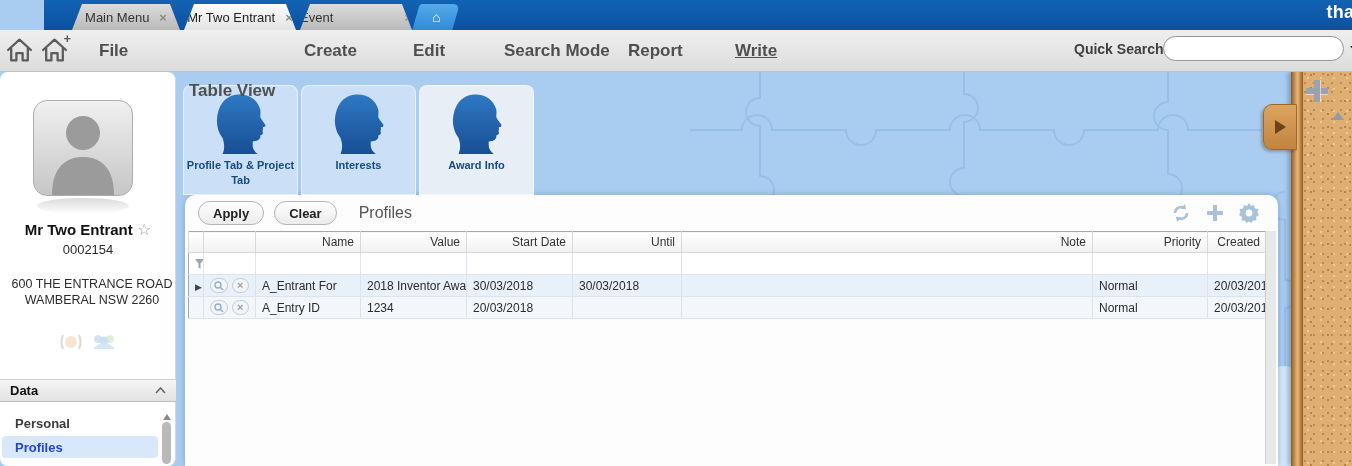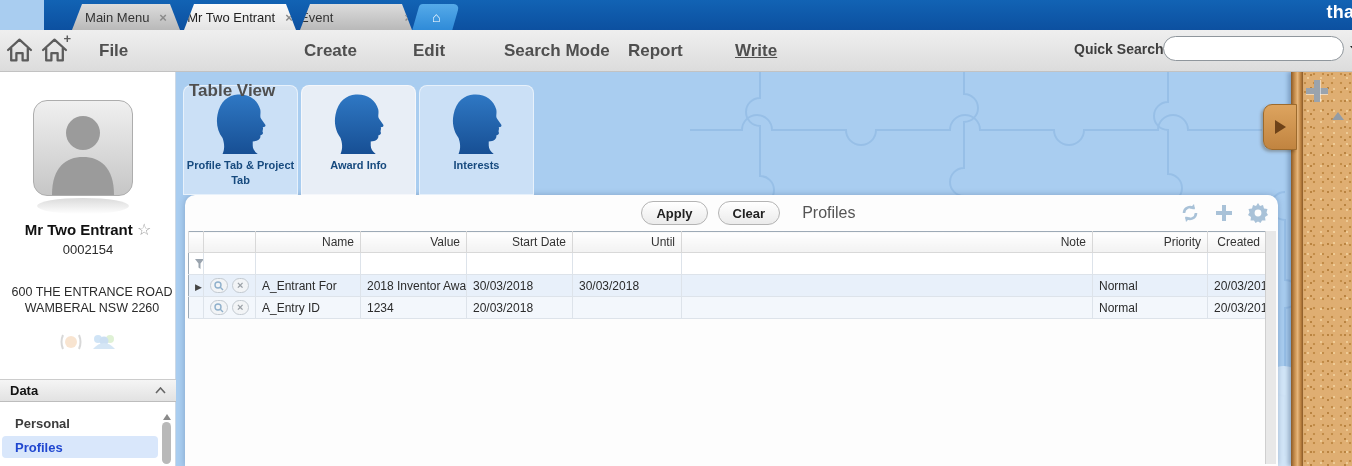--- a/index.html
+++ b/index.html
@@ -55,30 +55,30 @@
   .bookmark .tri { width:0;height:0;border-top:7px solid transparent;border-bottom:7px solid transparent;
     border-left:11px solid #6e4218;}
   .cork-plus { position:absolute; right:24px; top:8px; width:22px; height:22px; color:#98a1ab; }
   .cork-plus::before { content:""; position:absolute; left:0; top:8px; width:22px; height:6px; background:#9aa3ad; box-shadow:0 1px 0 rgba(255,255,255,.5);}
   .cork-plus::after  { content:""; position:absolute; left:8px; top:0; width:6px; height:22px; background:#9aa3ad; box-shadow:1px 0 0 rgba(255,255,255,.5);}
   .cork-tri { position:absolute; right:8px; top:40px; width:0; height:0;
     border-left:6px solid transparent; border-right:6px solid transparent; border-bottom:8px solid #939ca6;}
 
   
   .sidebar { position:absolute; left:0; top:0; width:176px; height:394px; background:#fff;
-    border-right:1px solid #cdd9e6; z-index:10;}
+    border-right:1px solid #cdd9e6; z-index:10;border-radius:8px;}
   .avatar-box { position:absolute; left:33px; top:28px; width:100px; height:96px; border-radius:14px;
     background:linear-gradient(180deg,#f0f0f0,#c6c6c6); border:1px solid #adadad; overflow:hidden;}
   .avatar-reflection { position:absolute; left:37px; top:126px; width:92px; height:16px; border-radius:50%;
     background:linear-gradient(180deg,rgba(150,150,150,.35),rgba(150,150,150,0));}
   .contact-name { position:absolute; left:0; top:148px; width:176px; text-align:center;
     font-size:15px; font-weight:bold; color:#111;}
   .contact-name .star { font-weight:normal; color:#9a9a9a; font-size:16px;}
   .contact-id { position:absolute; left:0; top:170px; width:176px; text-align:center; font-size:13px; color:#2b2b2b;}
-  .contact-address { position:absolute; left:0; top:212px; width:184px; text-align:center;
+  .contact-address { position:absolute; left:0; top:204px; width:184px; text-align:center;
     font-size:12.5px; color:#2b2b2b; line-height:16px;}
   .faded-icons { position:absolute; left:0; top:262px; width:176px; display:flex; justify-content:center; gap:10px; opacity:.28;}
   .section-header { position:absolute; left:0; top:307px; width:176px; height:23px;
     background:linear-gradient(180deg,#f5f5f5,#e2e2e2); border-top:1px solid #cccccc; border-bottom:1px solid #bdbdbd;
     display:flex; align-items:center; justify-content:space-between; padding:0 10px;
     font-size:13px; font-weight:bold; color:#111;}
   .nav-list { position:absolute; left:0; top:338px; width:162px;}
   .nav-item { height:22px; display:flex; align-items:center; padding-left:13px;
     font-size:13px; font-weight:bold; color:#3c3c3c; margin:2px 4px 2px 2px; border-radius:4px;}
   .nav-item.active { background:#d9e7fb; color:#2047d0;}
@@ -91,21 +91,21 @@
   .head-tabs { position:absolute; left:183px; top:13px; display:flex; gap:3px; z-index:15;}
   .head-tab { width:115px; height:110px; background:#cbe0f6; border:1px solid rgba(255,255,255,.55);
     border-radius:8px 8px 0 0; display:flex; flex-direction:column; align-items:center; justify-content:flex-start;
     padding-top:6px; cursor:pointer;}
   .head-tab.active { background:#e8eef6;}
   .head-tab .label { font-size:11px; font-weight:bold; color:#174a7e; text-align:center; line-height:15px; margin-top:4px;}
 
   
   .panel { position:absolute; left:185px; top:123px; width:1093px; height:271px; background:#fdfdfd;
     border-radius:10px 10px 0 0; box-shadow:0 0 6px rgba(60,90,130,.35); z-index:12;}
-  .toolbar { position:absolute; left:12px; top:0; width:100%; height:36px; display:flex; align-items:center;justify-content:center;}
+  .toolbar { position:absolute; left:3px; top:0; width:100%; height:36px; display:flex; align-items:center;}
   .btn-pill { height:24px; padding:0 14px; margin-left:10px; border:1px solid #b4b4b4; border-radius:13px;
     background:linear-gradient(180deg,#ffffff,#ebebeb); font-size:13px; font-weight:bold; color:#222;
     display:flex; align-items:center; cursor:pointer;}
   .panel-title { margin-left:22px; font-size:16px; color:#555;}
   .tool-icons { position:absolute; right:22px; top:8px; display:flex; gap:15px; align-items:center;}
 
   
   .grid { position:absolute; left:3px; top:36px; width:1078px; border-collapse:collapse; table-layout:fixed;
     border:1px solid #9daab6; background:#fff; font-size:12px; color:#2b2b2b;}
   .grid th { height:21px; font-weight:normal; text-align:right; padding:0 6px; color:#333;
@@ -265,31 +265,31 @@
     </div>
   </div>
 
   <div class="head-tabs">
     <div class="head-tab">
       <svg width="62" height="62">
           <use href="#headProfile"></use>
         </svg>
       <span class="label">Profile Tab &amp; Project Tab</span>
     </div>
+    <div class="head-tab">
+      <svg width="62" height="62">
+          <use href="#headProfile"></use>
+        </svg>
+      <span class="label">Interests</span>
+    </div>
     <div class="head-tab active">
       <svg width="62" height="62">
           <use href="#headProfile"></use>
         </svg>
       <span class="label">Award Info</span>
-    </div>
-    <div class="head-tab">
-      <svg width="62" height="62">
-          <use href="#headProfile"></use>
-        </svg>
-      <span class="label">Interests</span>
     </div>
   </div>
 
   <div class="panel">
     <div class="toolbar">
       <div class="btn-pill">Apply</div>
       <div class="btn-pill">Clear</div>
       <span class="panel-title">Profiles</span>
       <div class="tool-icons">
         <svg width="20" height="20" viewBox="0 0 20 20">

